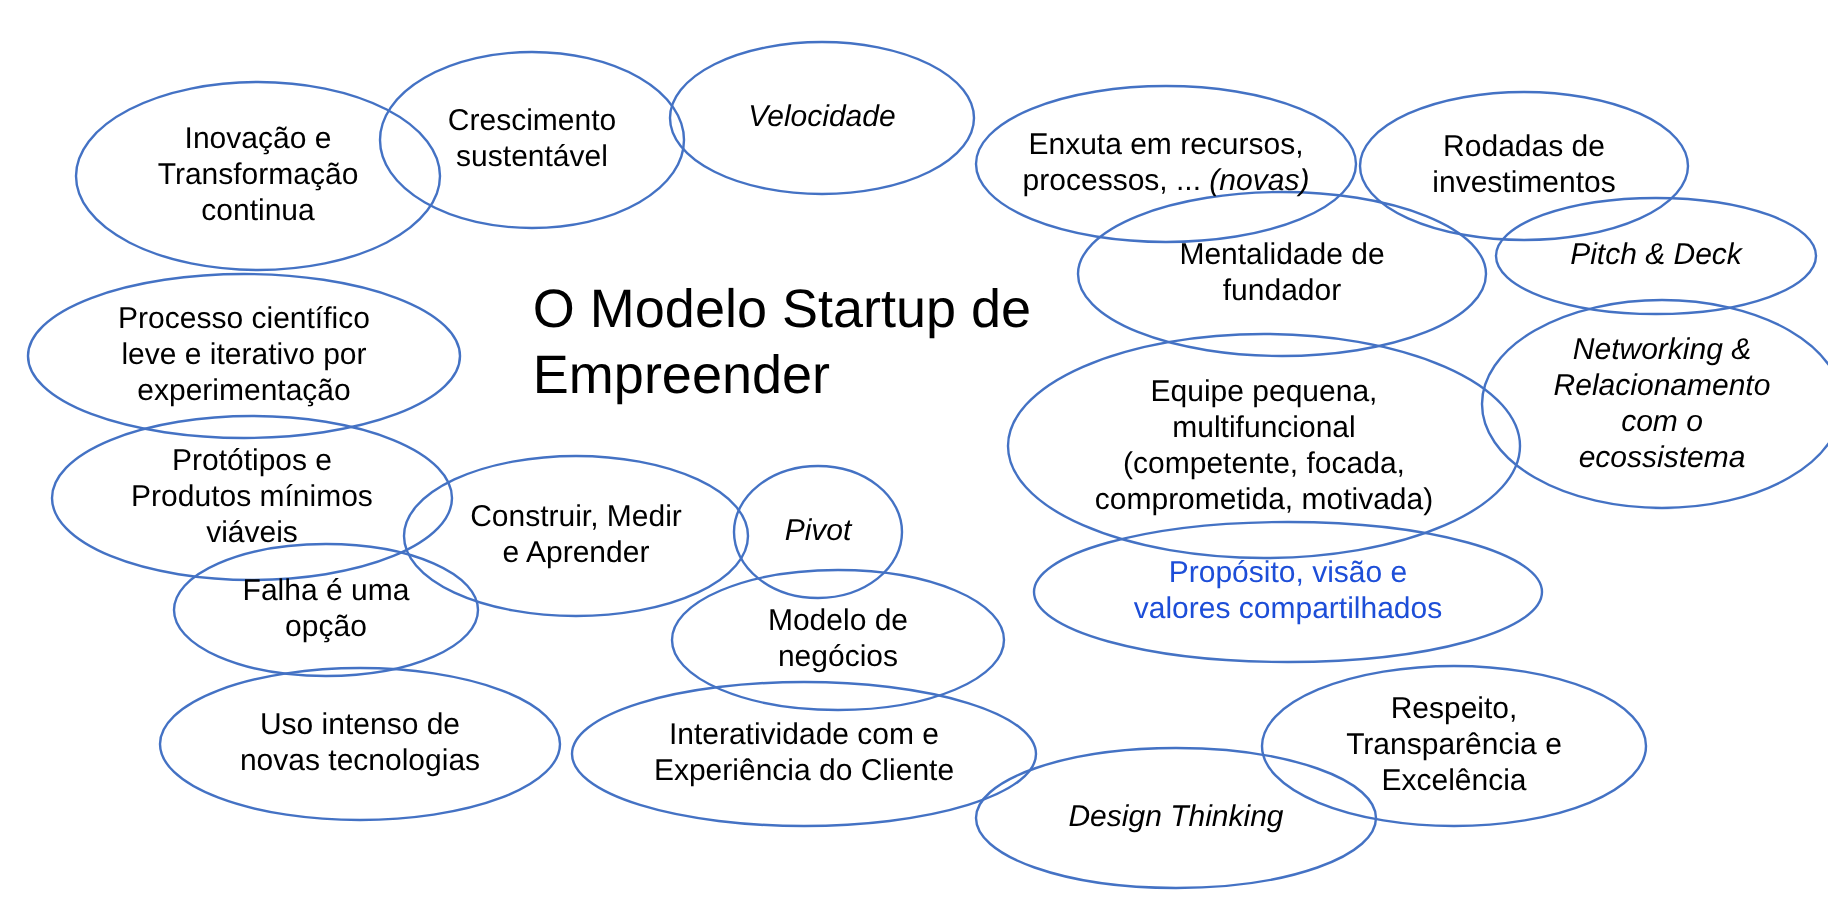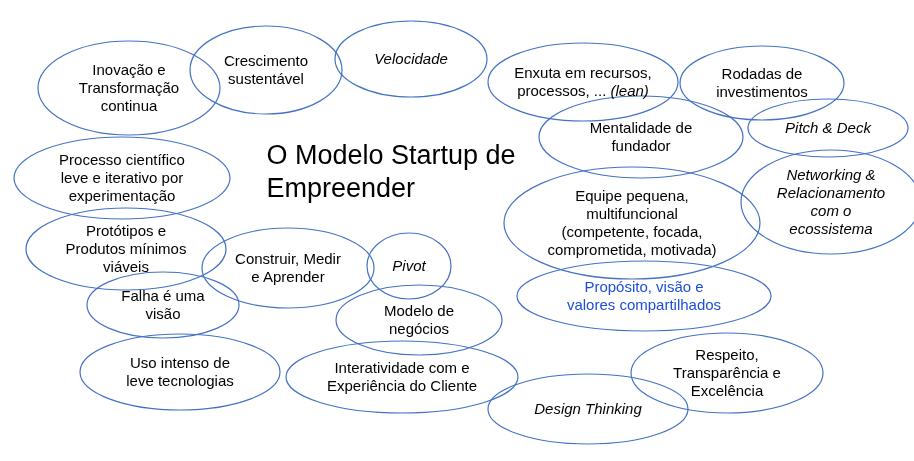--- a/index.html
+++ b/index.html
@@ -96,21 +96,21 @@
   <div id="center-title" style="left: 391px; top: 172px; color: rgb(0, 0, 0);">O Modelo Startup de
 Empreender</div>
 
   <div id="labels-layer">
       <div class="bubble-label" style="left: 129px; top: 88px; font-size: 15px; color: rgb(0, 0, 0);">Inovação e
 Transformação
 continua</div>
       <div class="bubble-label" style="left: 266px; top: 70px; font-size: 15px; color: rgb(0, 0, 0);">Crescimento
 sustentável</div>
       <div class="bubble-label" style="left: 411px; top: 59px; font-size: 15px; color: rgb(0, 0, 0); font-style: italic;">Velocidade</div>
-      <div class="bubble-label" style="left: 583px; top: 82px; font-size: 15px; color: rgb(0, 0, 0); white-space: nowrap;">Enxuta em recursos,<br>processos, ... <i>(lean)</i></div>
+      <div class="bubble-label" style="left: 583px; top: 82px; font-size: 15px; color: rgb(0, 0, 0); white-space: nowrap;">Enxuta em recursos,<br>processos, ... <i>(novas)</i></div>
       <div class="bubble-label" style="left: 762px; top: 83px; font-size: 15px; color: rgb(0, 0, 0);">Rodadas de
 investimentos</div>
       <div class="bubble-label italic" style="left: 828px; top: 128px; font-size: 15px; color: rgb(0, 0, 0);">Pitch &amp; Deck</div>
       <div class="bubble-label" style="left: 641px; top: 137px; font-size: 15px; color: rgb(0, 0, 0);">Mentalidade de
 fundador</div>
       <div class="bubble-label italic" style="left: 831px; top: 202px; font-size: 15px; color: rgb(0, 0, 0);">Networking &amp;
 Relacionamento
 com o
 ecossistema</div>
       <div class="bubble-label" style="left: 122px; top: 178px; font-size: 15px; color: rgb(0, 0, 0);">Processo científico
@@ -122,28 +122,28 @@
 comprometida, motivada)</div>
       <div class="bubble-label" style="left: 126px; top: 249px; font-size: 15px; color: rgb(0, 0, 0);">Protótipos e
 Produtos mínimos
 viáveis</div>
       <div class="bubble-label" style="left: 288px; top: 268px; font-size: 15px; color: rgb(0, 0, 0);">Construir, Medir
 e Aprender</div>
       <div class="bubble-label italic" style="left: 409px; top: 266px; font-size: 15px; color: rgb(0, 0, 0);">Pivot</div>
       <div class="bubble-label" style="left: 644px; top: 296px; font-size: 15px; color: #1d4ed8;">Propósito, visão e
 valores compartilhados</div>
       <div class="bubble-label" style="left: 163px; top: 305px; font-size: 15px; color: rgb(0, 0, 0);">Falha é uma
-visão</div>
+opção</div>
       <div class="bubble-label" style="left: 419px; top: 320px; font-size: 15px; color: rgb(0, 0, 0);">Modelo de
 negócios</div>
       <div class="bubble-label" style="left: 727px; top: 373px; font-size: 15px; color: rgb(0, 0, 0);">Respeito,
 Transparência e
 Excelência</div>
       <div class="bubble-label" style="left: 180px; top: 372px; font-size: 15px; color: rgb(0, 0, 0);">Uso intenso de
-leve tecnologias</div>
+novas tecnologias</div>
       <div class="bubble-label" style="left: 402px; top: 377px; font-size: 15px; color: #000000;">Interatividade com e
 Experiência do Cliente</div>
       <div class="bubble-label italic" style="left: 588px; top: 409px; font-size: 15px; color: rgb(0, 0, 0);">Design Thinking</div>
     </div>
 
   <div id="hits-layer">
       <div class="bubble-hit" style="left: 129px; top: 88px; width: 182px; height: 94px;"></div>
       <div class="bubble-hit" style="left: 266px; top: 70px; width: 152px; height: 88px;"></div>
       <div class="bubble-hit" style="left: 411px; top: 59px; width: 152px; height: 76px;"></div>
       <div class="bubble-hit" style="left: 583px; top: 82px; width: 190px; height: 78px;"></div>

